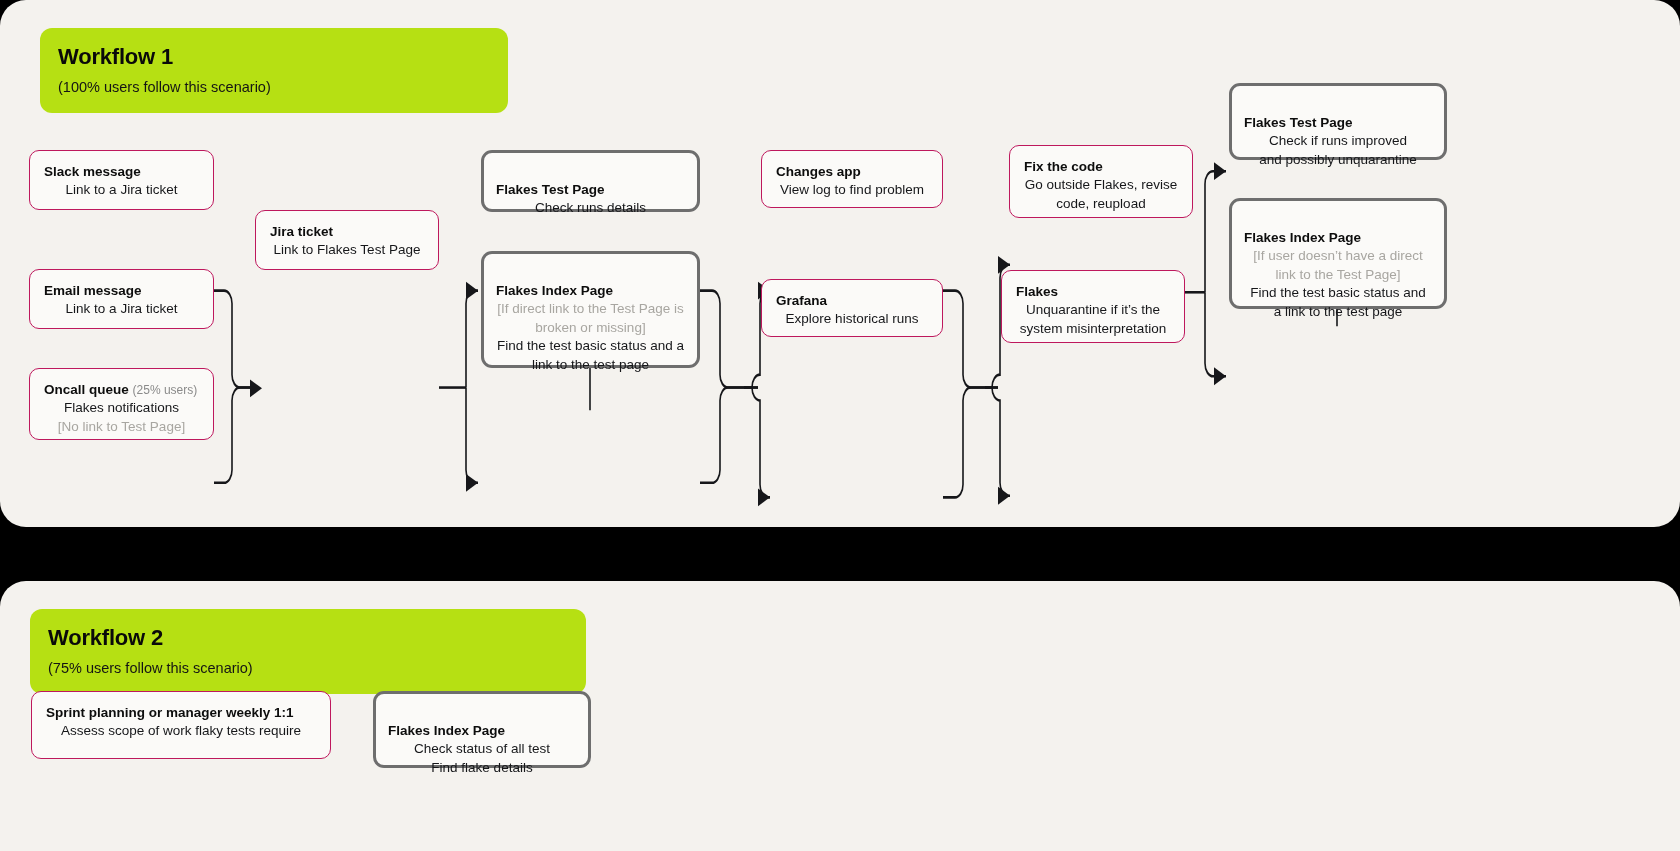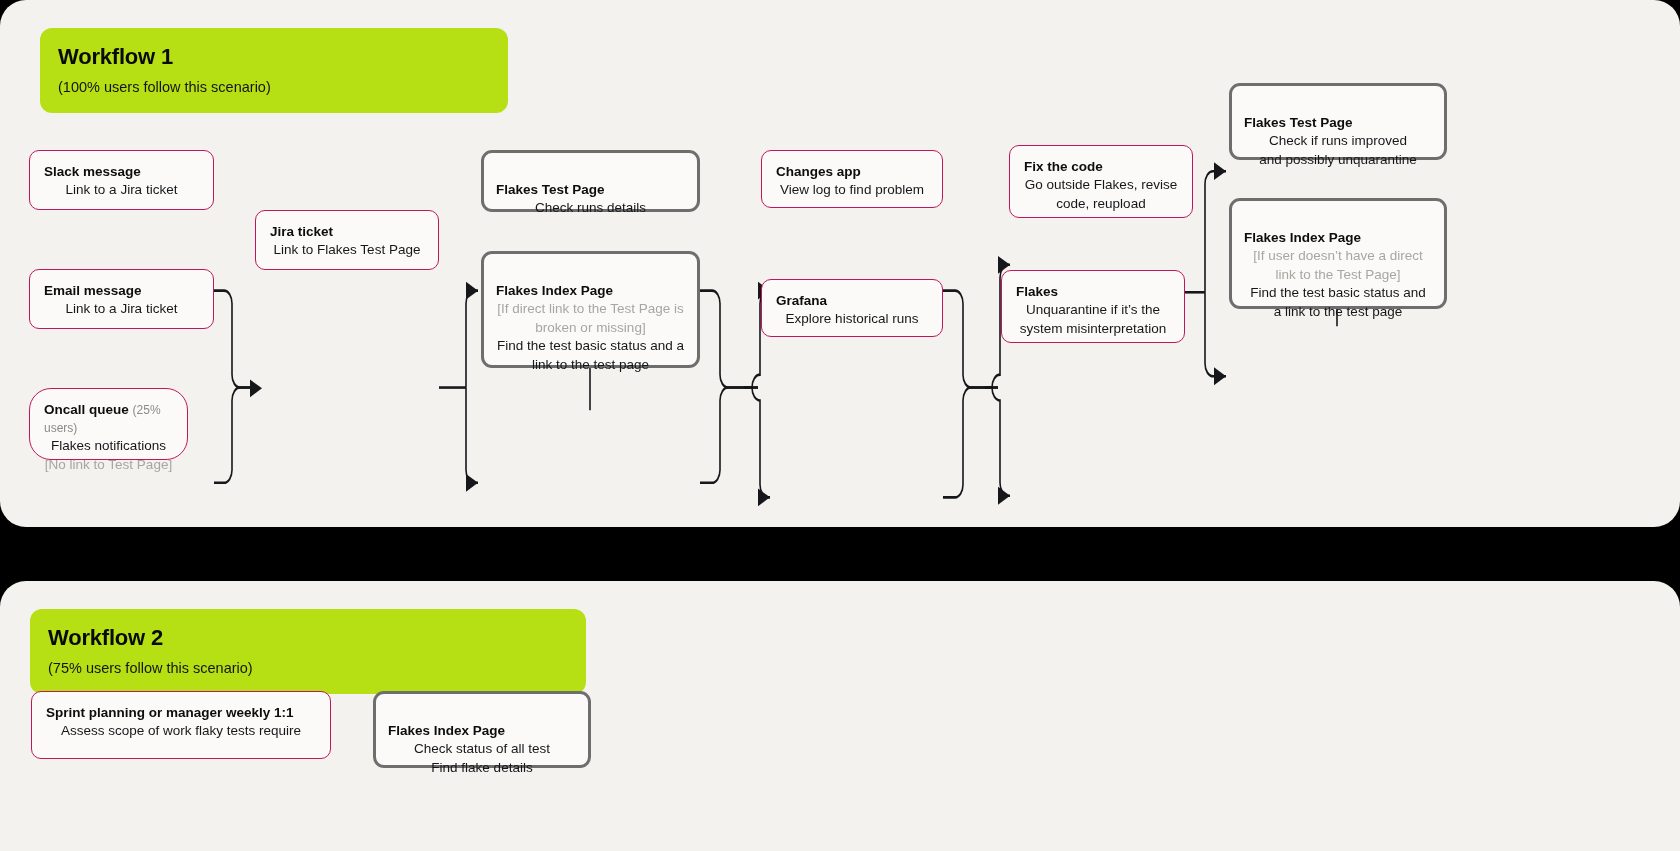--- a/index.html
+++ b/index.html
@@ -150,21 +150,21 @@
     <div class="node" style="left:29px; top:150px; width:185px; height:60px;">
       <div class="node-title">Slack message</div>
       <div class="node-line">Link to a Jira ticket</div>
     </div>
 
     <div class="node" style="left:29px; top:269px; width:185px; height:60px;">
       <div class="node-title">Email message</div>
       <div class="node-line">Link to a Jira ticket</div>
     </div>
 
-    <div class="node" style="left:29px; top:388px; width:159px; height:72px;border-radius:22px;">
+    <div class="node" style="left:29px; top:368px; width:185px; height:72px;">
       <div class="node-title">
         <span>Oncall queue</span>
         <span class="pct">(25% users)</span>
       </div>
       <div class="node-line">Flakes notifications</div>
       <div class="node-line muted">[No link to Test Page]</div>
     </div>
 
     <div class="node" style="left:255px; top:210px; width:184px; height:60px;">
       <div class="node-title">Jira ticket</div>

